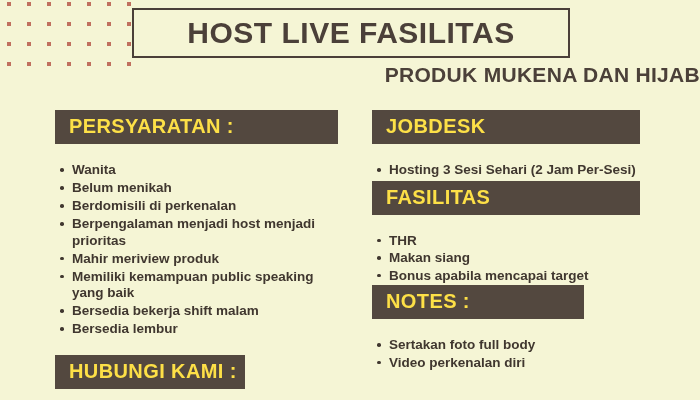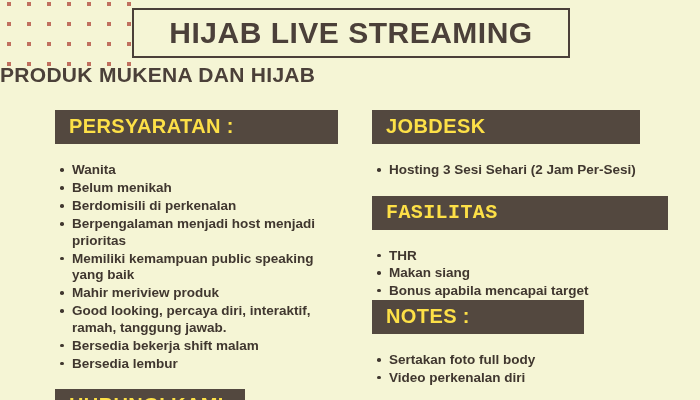--- a/index.html
+++ b/index.html
@@ -25,37 +25,37 @@
     position:absolute;left:132px;top:8px;width:438px;height:50px;
     border:2px solid #4b4039;box-sizing:border-box;
     display:flex;align-items:center;justify-content:center;
   }
   .title-text{
     font-size:30px;font-weight:700;letter-spacing:0.5px;
     color:#4b4039;white-space:nowrap;
   }
   .subtitle{
     position:absolute;left:0;top:63px;width:700px;
-    text-align:left;font-size:21px;font-weight:700;
+    text-align:right;font-size:21px;font-weight:700;
     letter-spacing:0.3px;color:#4b4039;
   }
 
   
   .col-left{position:absolute;left:55px;top:110px;width:283px;}
   .col-right{position:absolute;left:372px;top:110px;width:268px;}
 
   .bar{
     background:#53483f;color:#fde047;
     font-size:20px;font-weight:700;letter-spacing:0.4px;
     padding:5px 0 6px 14px;box-sizing:border-box;
   }
   .bar-persyaratan{width:283px;}
   .bar-hubungi{width:190px;margin-top:17px;}
   .bar-jobdesk{width:268px;}
-  .bar-fasilitas{width:296px;margin-top:17px;font-family:Liberation Mono, monospace;}
+  .bar-fasilitas{width:268px;margin-top:2px;}
   .bar-notes{width:212px;}
 
   ul.items{
     list-style:none;margin:0;padding:18px 0 0 0;
   }
   ul.items li{
     position:relative;padding-left:17px;
     font-size:13.5px;font-weight:700;line-height:16.5px;
     color:#40372f;margin-bottom:1.5px;
   }
@@ -95,37 +95,36 @@
       <div class="d" style="left: 7px; top: 62px; background: rgb(192, 112, 95);"></div>
       <div class="d" style="left: 27px; top: 62px; background: rgb(192, 112, 95);"></div>
       <div class="d" style="left: 47px; top: 62px; background: rgb(192, 112, 95);"></div>
       <div class="d" style="left: 67px; top: 62px; background: rgb(192, 112, 95);"></div>
       <div class="d" style="left: 87px; top: 62px; background: rgb(192, 112, 95);"></div>
       <div class="d" style="left: 107px; top: 62px; background: rgb(192, 112, 95);"></div>
       <div class="d" style="left: 127px; top: 62px; background: rgb(192, 112, 95);"></div>
     </div>
 
   <div class="title-box">
-    <div class="title-text">HIJAB LIVE STREAMING</div>
+    <div class="title-text">HOST LIVE FASILITAS</div>
   </div>
 
   <div class="subtitle">PRODUK MUKENA DAN HIJAB</div>
 
   <div class="col-left">
 
     <div class="bar bar-persyaratan">PERSYARATAN :</div>
 
     <ul class="items">
       <li>Wanita</li>
       <li>Belum menikah</li>
       <li>Berdomisili di perkenalan</li>
       <li>Berpengalaman menjadi host menjadi prioritas</li>
+      <li>Mahir meriview produk</li>
       <li>Memiliki kemampuan public speaking yang baik</li>
-      <li>Mahir meriview produk</li>
-      <li>Good looking, percaya diri, interaktif, ramah, tanggung jawab.</li>
       <li>Bersedia bekerja shift malam</li>
       <li>Bersedia lembur</li>
     </ul>
 
     <div class="bar bar-hubungi">HUBUNGI KAMI :</div>
 
   </div>
 
   <div class="col-right">
 

